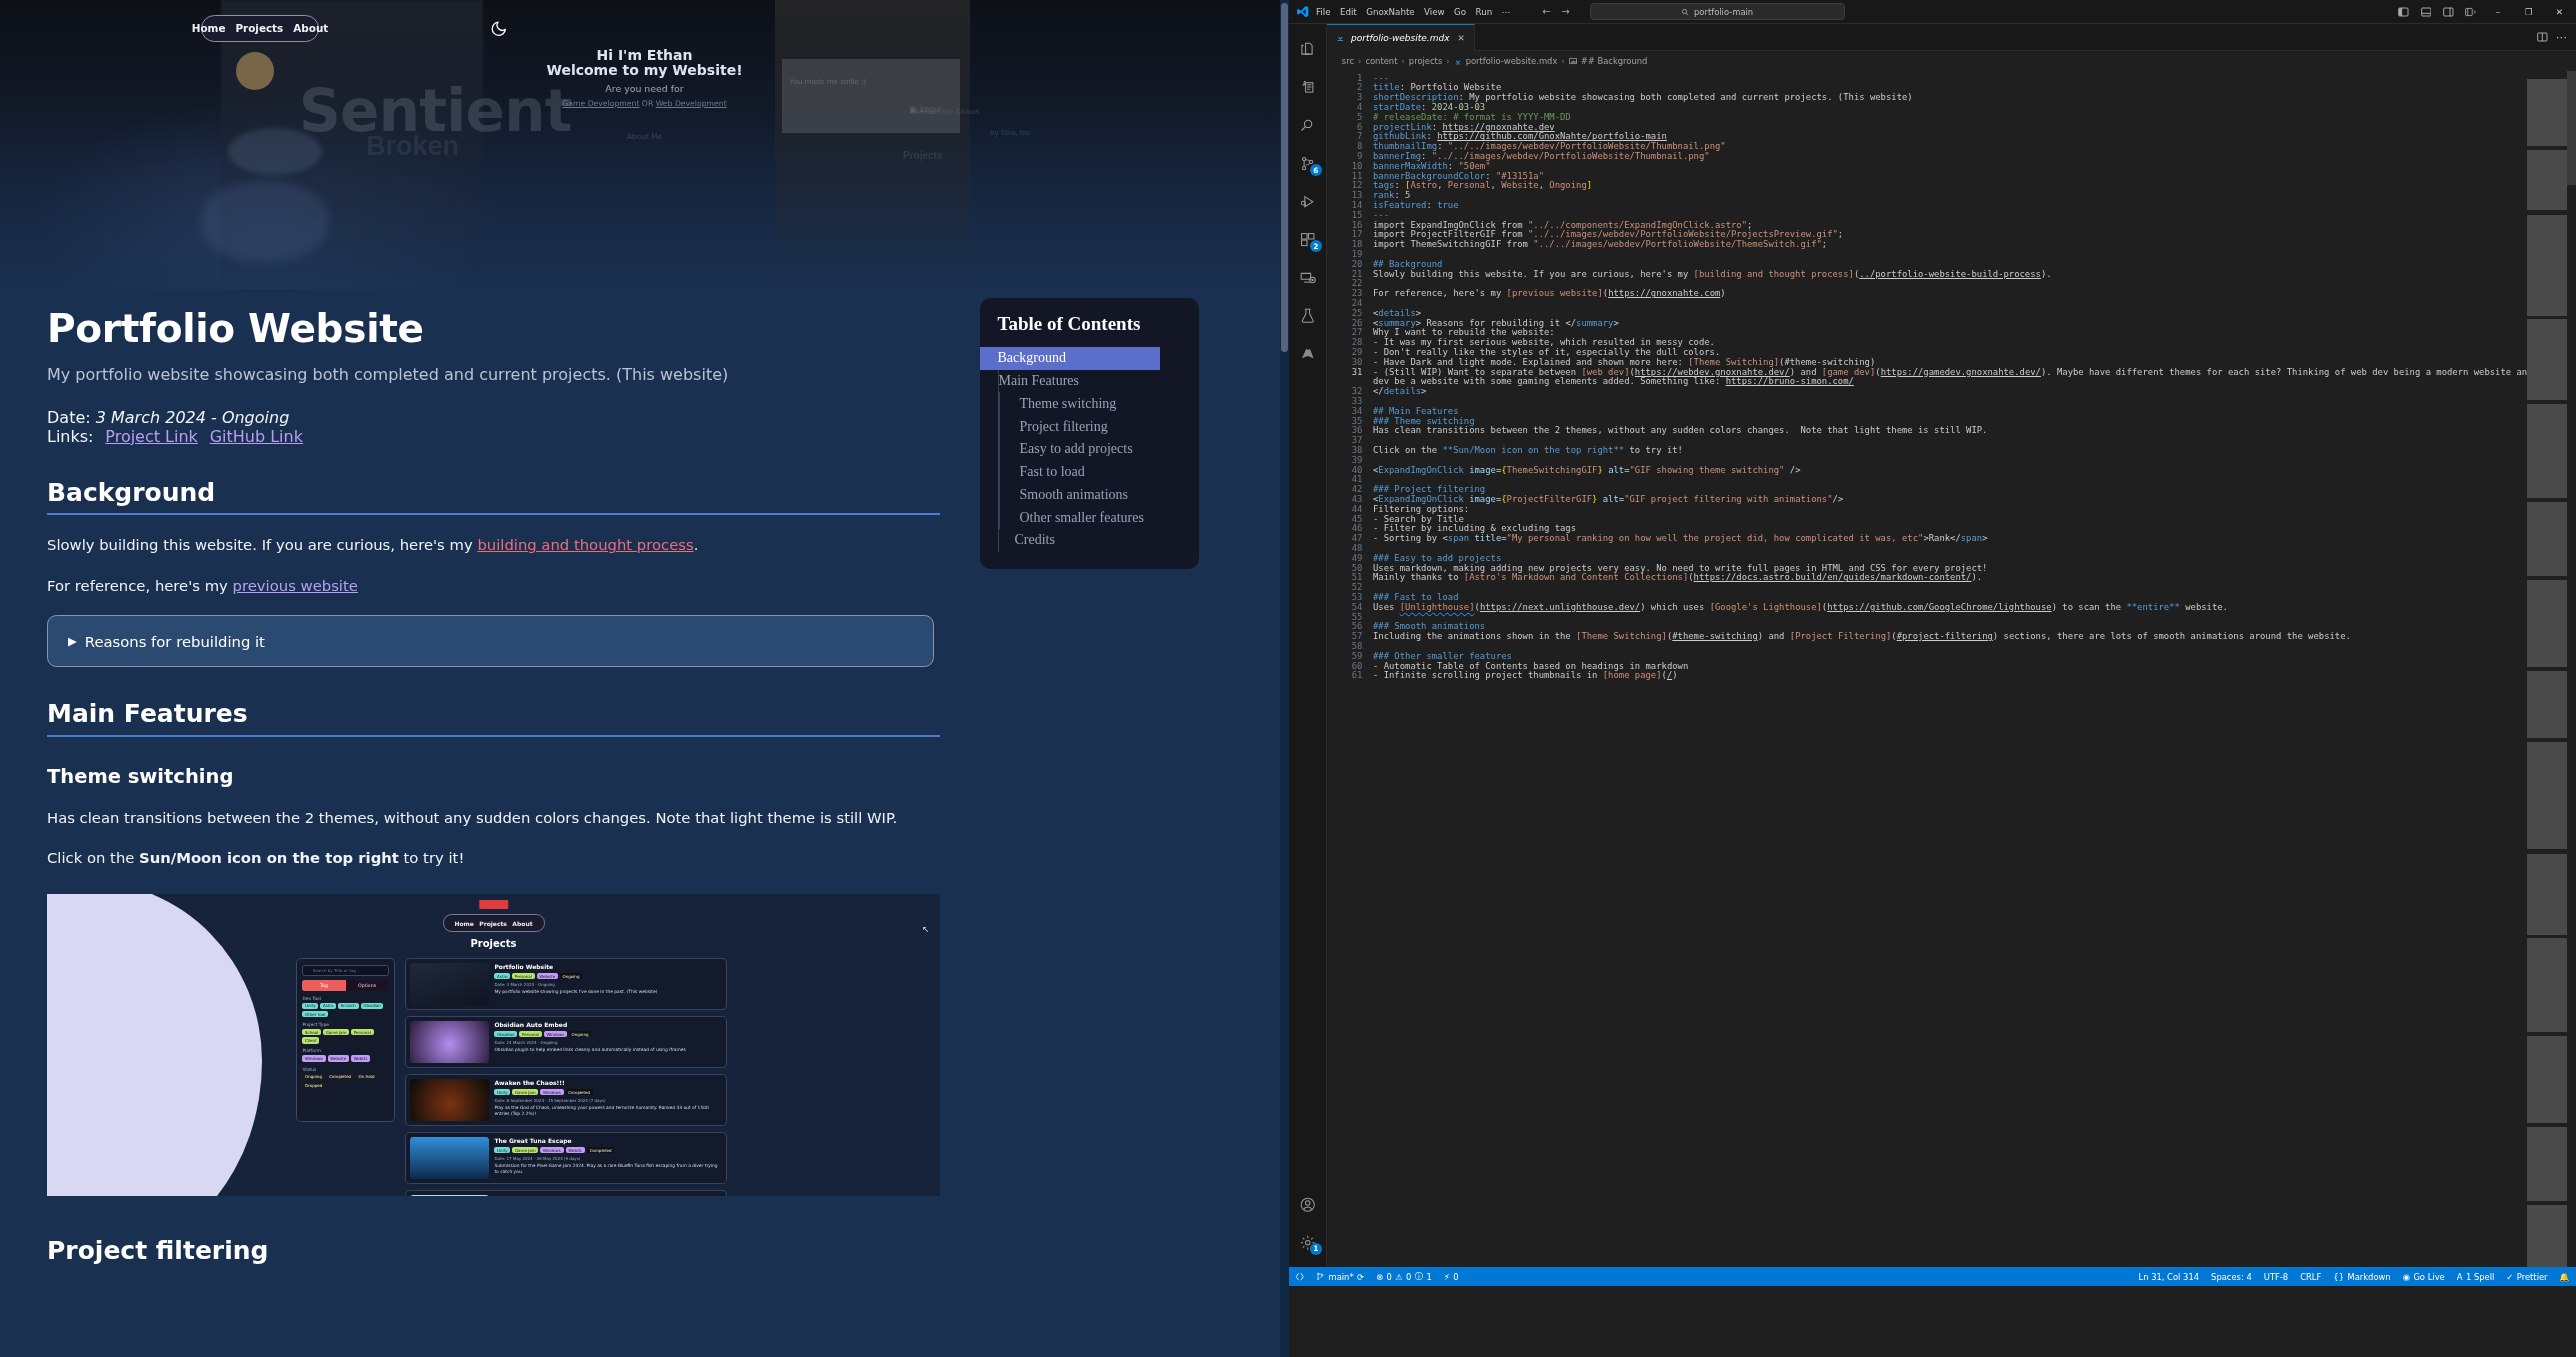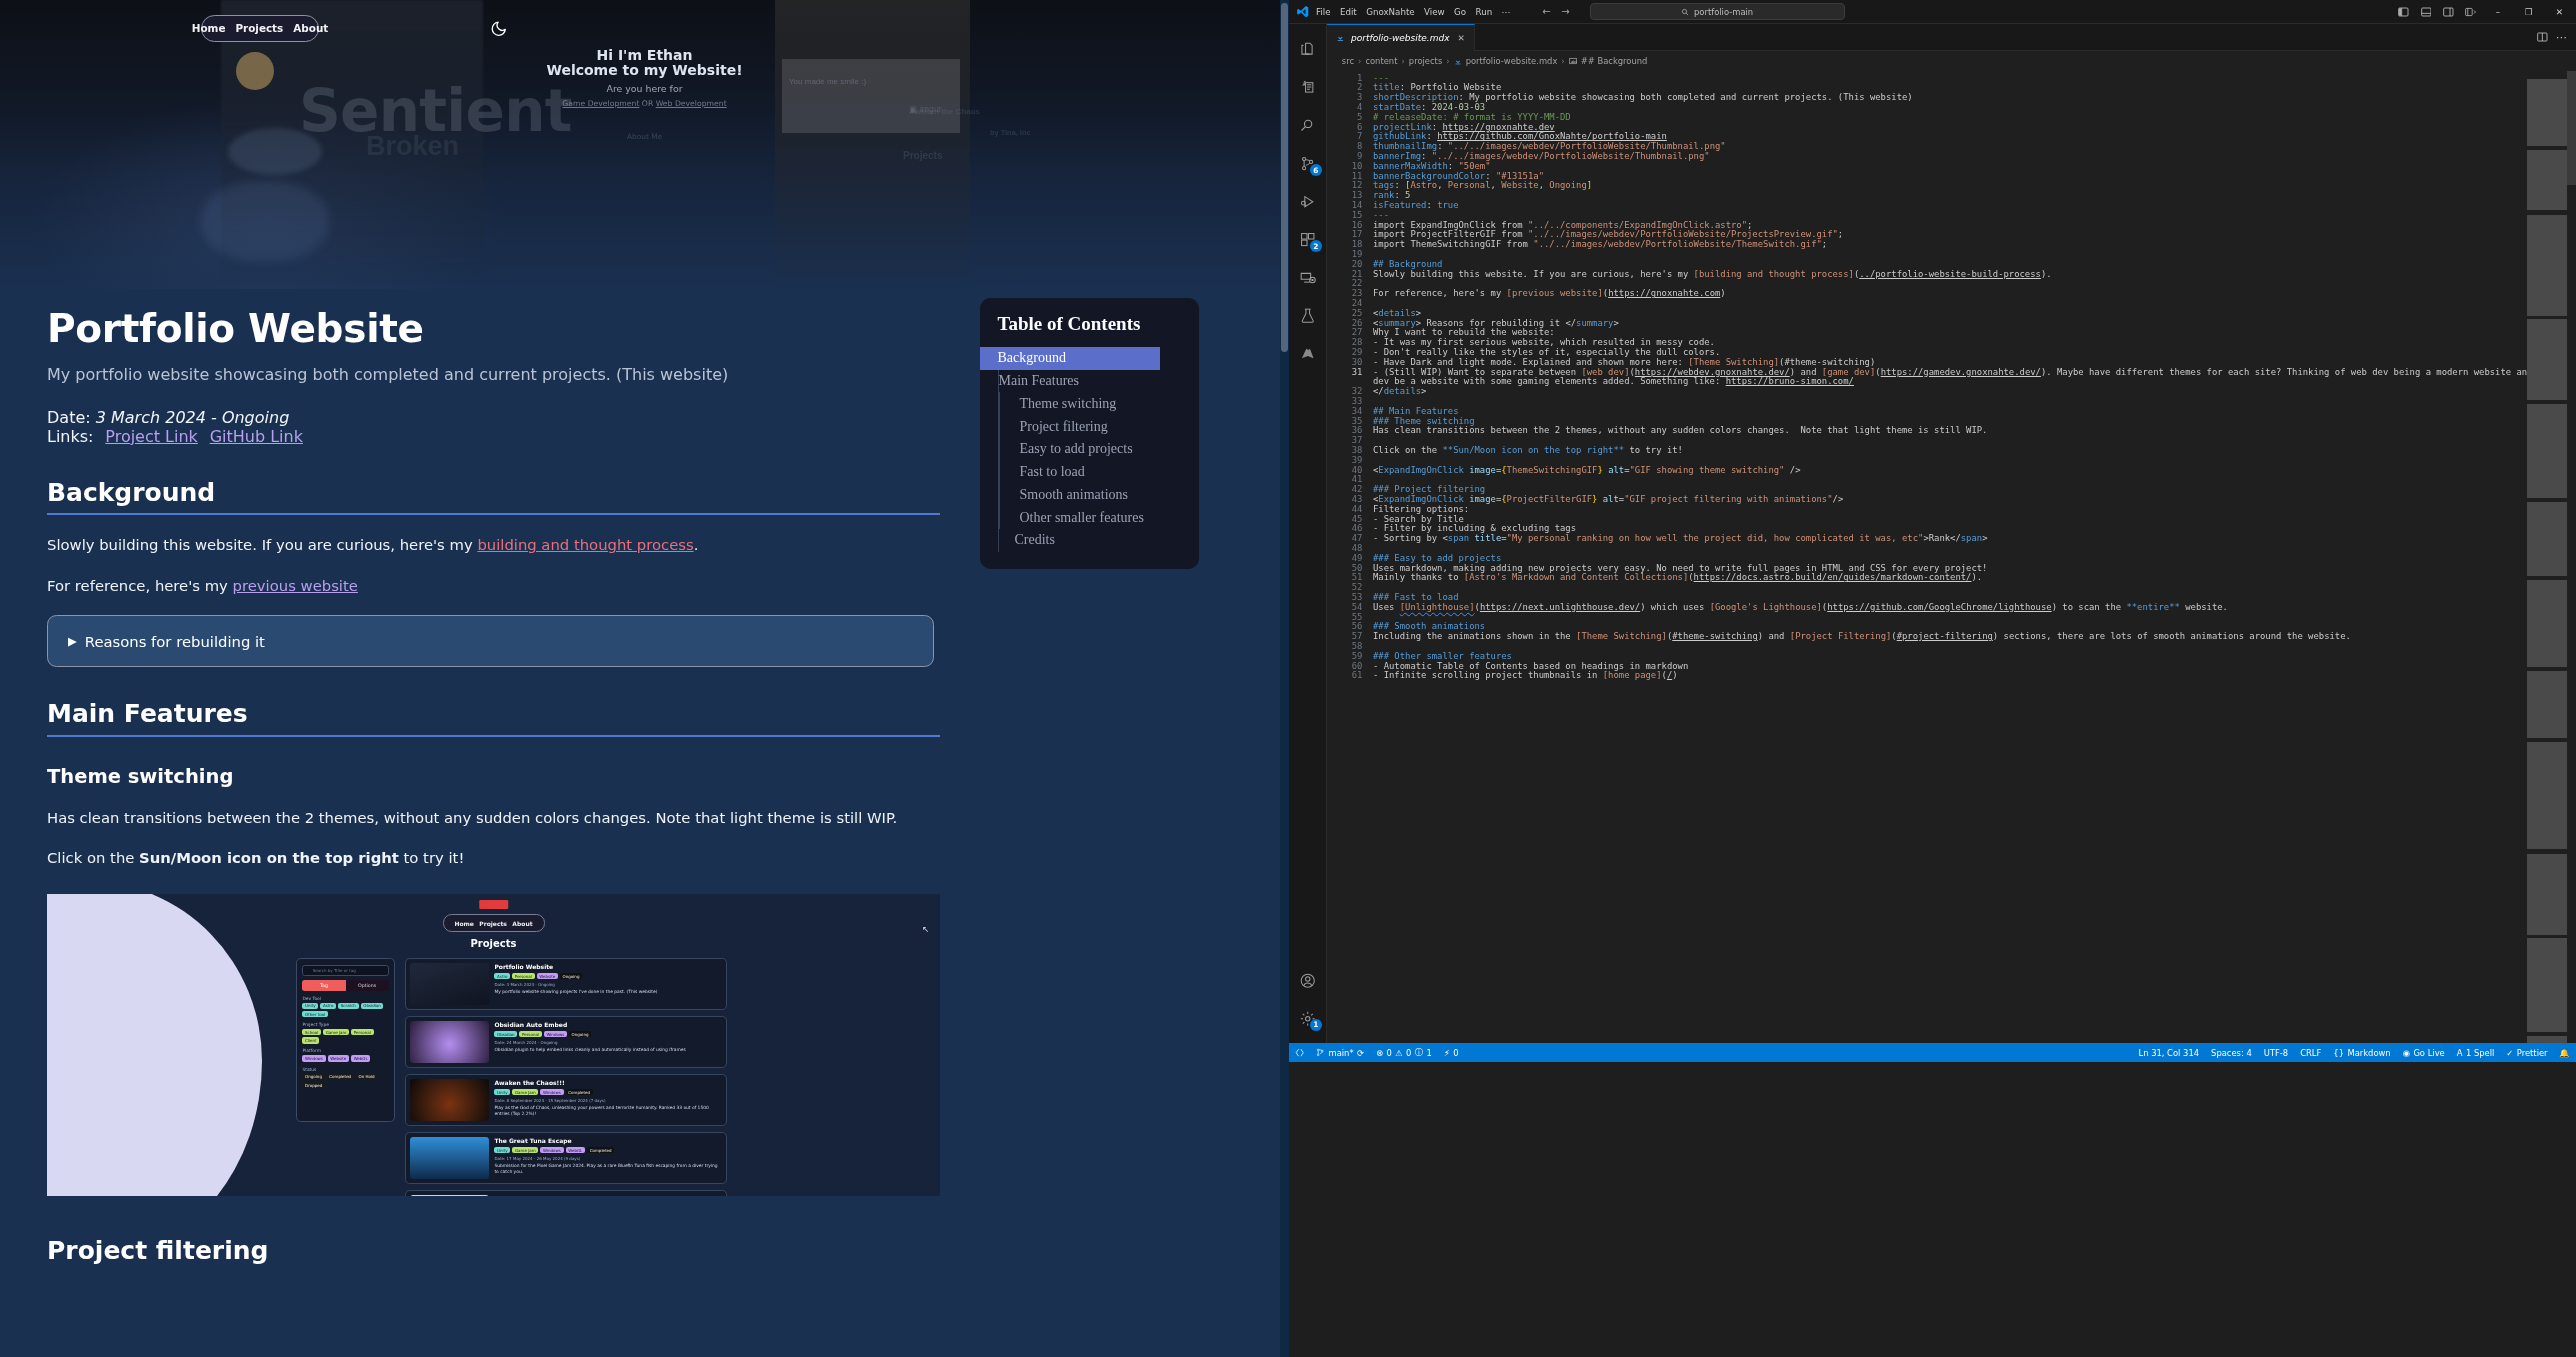--- a/index.html
+++ b/index.html
@@ -131,21 +131,21 @@
   .toc li { font-size:14px; color:#9aa2b4; padding:3.4px 0 3.4px 17.5px; }
   .toc li.active { background:#5b6fca; color:#fff; width:180px; }
   .toc .sub { border-left:1.3px solid #39405a; margin-left:17.5px; }
   .toc .sub li { padding-left:20px; }
 
   .scrollbar { position:absolute; right:0; top:0; width:9.4px; height:1358px; background:#0f2844; }
   .scrollthumb { position:absolute; right:1.3px; top:2.7px; width:6.7px; height:349px;
                  background:#55657f; border-radius:3.4px; }
 
   
-  .vscode { width:1287px; height:1062px; background:#1f1f1f; display:flex; flex-direction:column;
+  .vscode { width:1287px; height:1286px; background:#1f1f1f; display:flex; flex-direction:column;
             font-family:"DejaVu Sans", sans-serif; color:#cccccc; position:relative;justify-content:flex-end; }
   .titlebar { height:24px; background:#181818; display:flex; align-items:center;
               border-bottom:0.7px solid #2b2b2b; flex:0 0 24px; }
   .vslogo { width:27px; display:flex; align-items:center; justify-content:center; }
   .menu { display:flex; gap:9.4px; align-items:center; font-size:8.7px; color:#cccccc; }
   .menu span { cursor:default; }
   .navarrows { display:flex; gap:10.7px; margin-left:32px; color:#a9a9a9; font-size:10px; }
   .cmdcenter { margin-left:20px; width:255px; height:17.5px; background:#2a2a2a;
                border:0.7px solid #3c3c3c; border-radius:4px; display:flex; align-items:center;
                justify-content:center; gap:4.7px; font-size:8.4px; color:#bdbdbd; }
@@ -247,21 +247,21 @@
 
       <div class="themetoggle">
         <svg viewBox="0 0 24 24" fill="none" stroke="#ffffff" stroke-width="1.8" stroke-linecap="round" stroke-linejoin="round">
           <path d="M21 12.79A9 9 0 1 1 11.21 3 7 7 0 0 0 21 12.79z"></path>
         </svg>
       </div>
 
       <div class="hero-center">
         <div class="hc1">Hi I'm Ethan</div>
         <div class="hc2">Welcome to my Website!</div>
-        <div class="hc3">Are you here for</div>
+        <div class="hc3">Are you need for</div>
         <div class="hc4">
           <u>Game Development</u><span> OR </span><u>Web Development</u>
         </div>
         <div class="hc5">About Me</div>
       </div>
     </div>
 
     <div class="page">
       <div class="article">
         <div class="h1">Portfolio Website</div>

